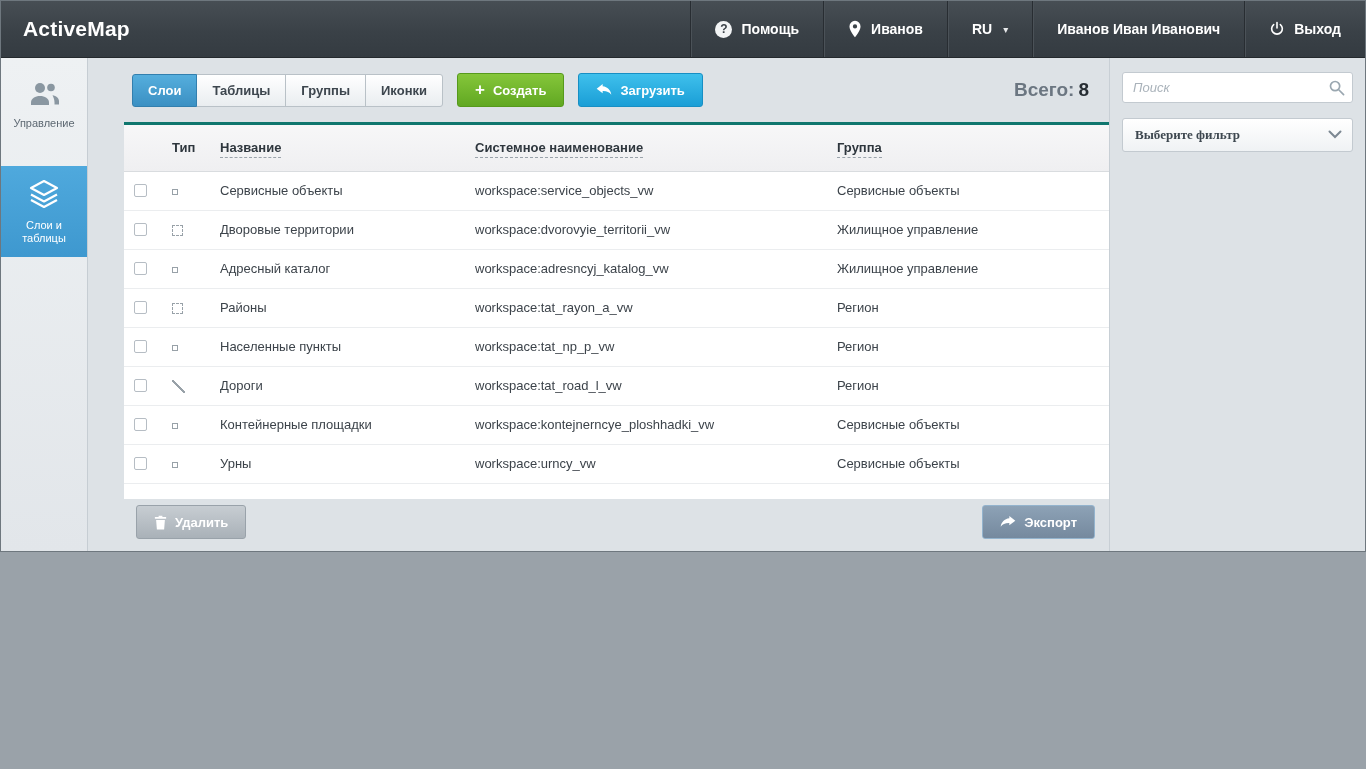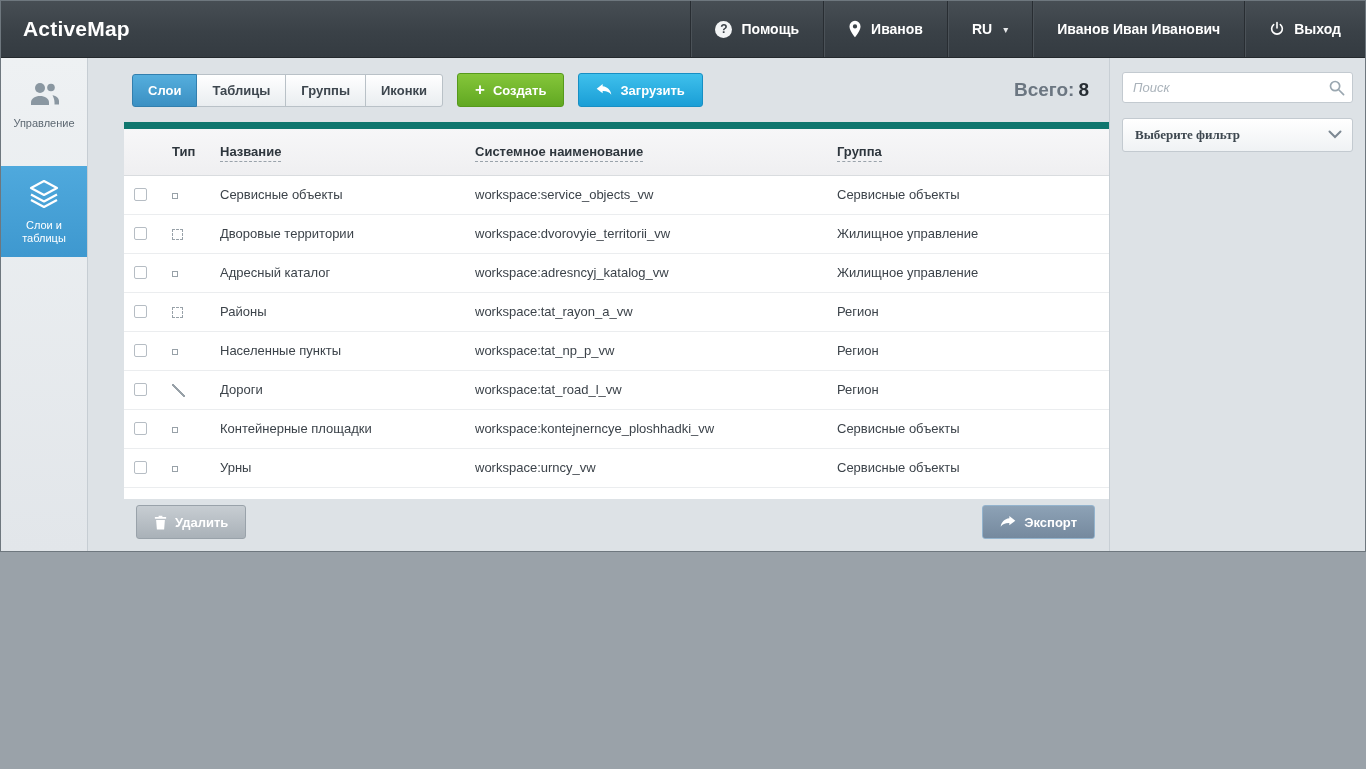--- a/index.html
+++ b/index.html
@@ -110,21 +110,21 @@
   }
   .plus-icon{font-size:17px;font-weight:bold;line-height:1;margin-top:-2px;}
   .btn-upload{
     background:linear-gradient(180deg,#3fc0ec,#1a9ed6);
     border-color:#178fc4;
   }
   .total{margin-left:auto;margin-right:10px;font-size:19px;font-weight:bold;color:#6b7681;}
   .total-value{color:#272e34;margin-left:4px;}
 
   
-  .panel{flex:1;background:#fff;overflow:hidden;border-top:7px solid #0f766e;}
+  .panel{flex:1;background:#fff;overflow:hidden;border-top:3px solid #0f766e;}
   table{width:100%;border-collapse:collapse;table-layout:fixed;font-size:13px;color:#3c434a;}
   col.c-check{width:38px;}
   col.c-type{width:48px;}
   col.c-name{width:255px;}
   col.c-sys{width:362px;}
   th{
     height:46px;text-align:left;padding:0 10px;
     background:linear-gradient(180deg,#f7f7f8,#efeff1);
     border-bottom:1px solid #d9dcdf;
     font-size:13px;font-weight:bold;color:#2e363d;

